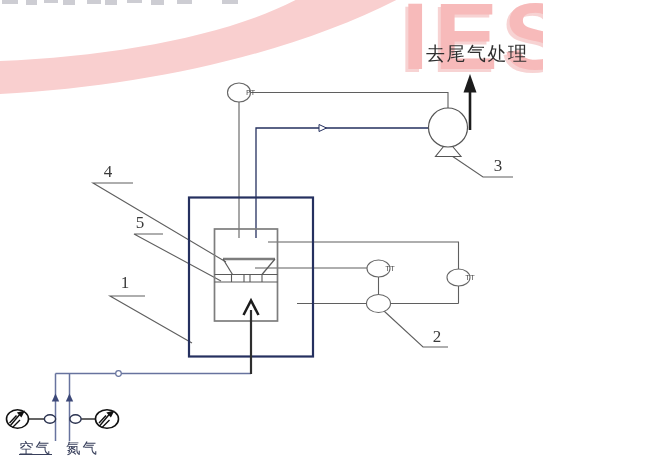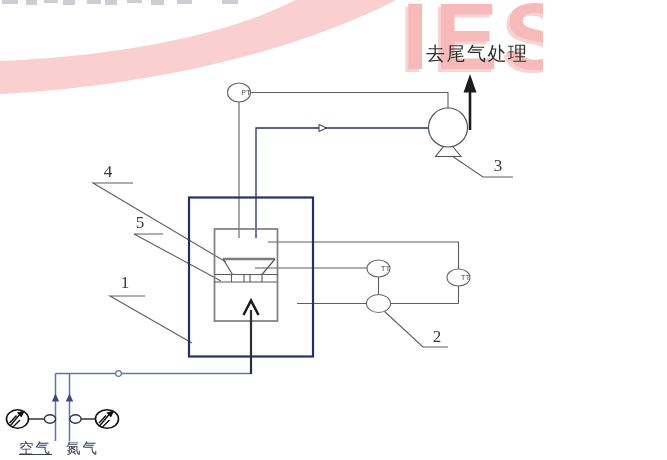--- a/index.html
+++ b/index.html
@@ -16,21 +16,21 @@
     font-weight:bold;font-size:95px;line-height:100px;letter-spacing:6px;
     color:var(--pink-text);text-shadow:-3px 3px 0 rgba(238,158,158,.45);
     user-select:none;
   }
   .cutmark{position:absolute;top:0;background:#bcbcc4;opacity:.75;}
   .cjk{color:var(--ink);}
   .tailgas{left:426px;top:41px;font-size:19px;letter-spacing:1.5px;}
   .gaslabel{top:439px;font-size:14.5px;letter-spacing:2px;color:#39405c;}
   .refnum{font-size:17px;color:#3a3a3a;width:18px;text-align:center;}
   .insttxt{font-family:"DejaVu Sans","Liberation Sans",sans-serif;font-size:7px;
-           color:#4a4a4a;width:24px;text-align:right;letter-spacing:.5px;}
+           color:#4a4a4a;width:24px;text-align:left;letter-spacing:.5px;padding-left:19px;}
   svg{position:absolute;left:0;top:0;}
 </style>
 </head>
 <body>
 
 <div id="canvas">
 
   <svg width="667" height="460">
     <path d="M0,61 C120,56 235,34 303,-4 L404,-4 C302,50 155,86 0,94 Z" style="fill:var(--pink-band);"></path>
   </svg>

